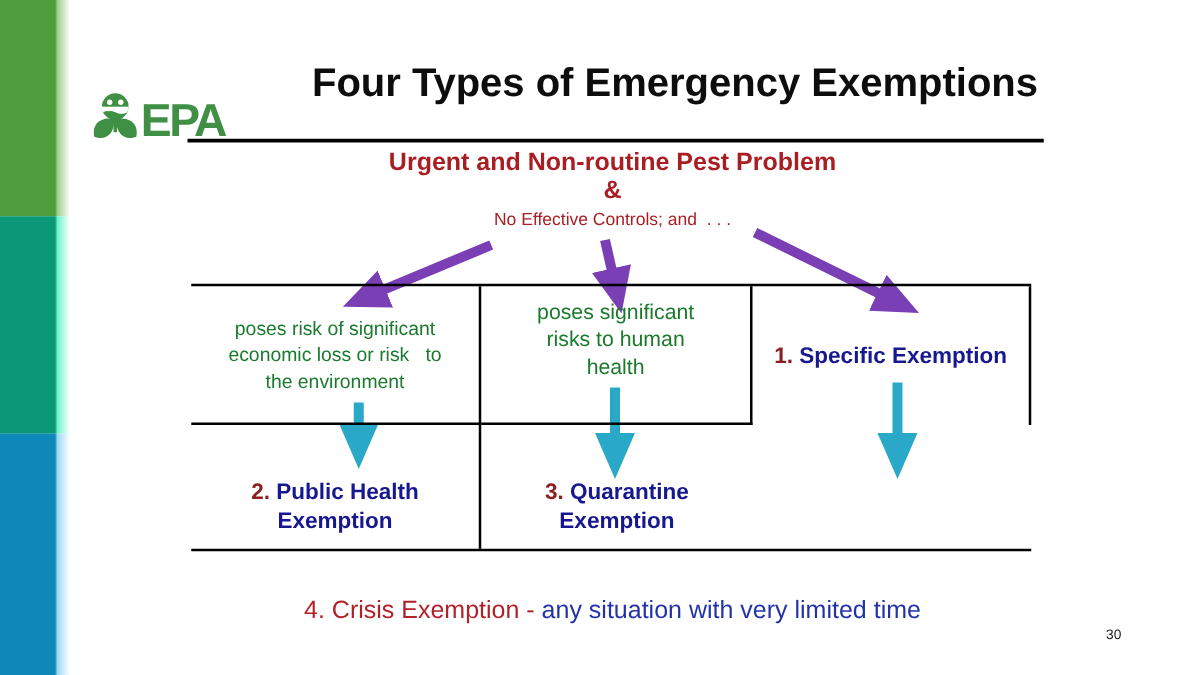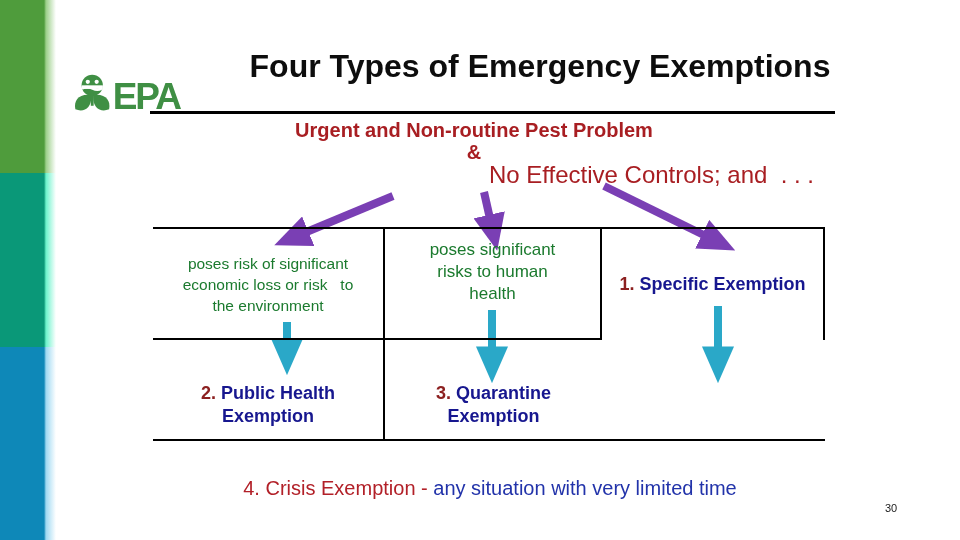--- a/index.html
+++ b/index.html
@@ -17,24 +17,24 @@
   .stripe-blue{top:347px;height:193px;
     background:linear-gradient(to right,var(--c-sbblue) 0 44px,#9fd9f2 46px,#ffffff 56px);}
   
   .logo{position:absolute;left:70px;top:42px;width:110px;height:50px;display:flex;align-items:center;margin-top:29px;}
   .logo-text{color:var(--c-epa);font-weight:bold;font-size:37px;letter-spacing:-2px;line-height:1;}
   
   .title{position:absolute;left:175px;top:48px;width:730px;text-align:center;
     font-size:32px;font-weight:bold;color:#0d0d0d;letter-spacing:0px;}
   .title-rule{position:absolute;left:150px;top:111px;width:685px;height:3px;background:#000;}
   
-  .heading{position:absolute;left:134px;top:119px;width:680px;text-align:center;color:var(--c-red);}
+  .heading{position:absolute;left:150px;top:119px;width:680px;text-align:center;color:var(--c-red);}
   .heading .h-line1{font-size:20px;font-weight:bold;line-height:22px;}
   .heading .h-line2{font-size:20px;font-weight:bold;line-height:22px;}
-  .heading .h-line3{font-size:24px;font-weight:normal;line-height:24px;white-space:pre-wrap;text-align:right;}
+  .heading .h-line3{font-size:14px;font-weight:normal;line-height:24px;white-space:pre-wrap;}
   
   .arrows{position:absolute;left:0;top:0;width:960px;height:540px;pointer-events:none;}
   .purple-arrow{stroke:var(--c-purple);stroke-width:8;fill:none;}
   .teal-arrow{stroke:var(--c-teal);stroke-width:8;fill:none;}
   .purple-head{fill:var(--c-purple);}
   .teal-head{fill:var(--c-teal);}
   
   .grid{position:absolute;left:153px;top:227px;width:672px;height:210px;
     display:grid;grid-template-columns:232px 217px 223px;grid-template-rows:111px 99px;
     border-top:2px solid #000;border-bottom:2px solid #000;}

